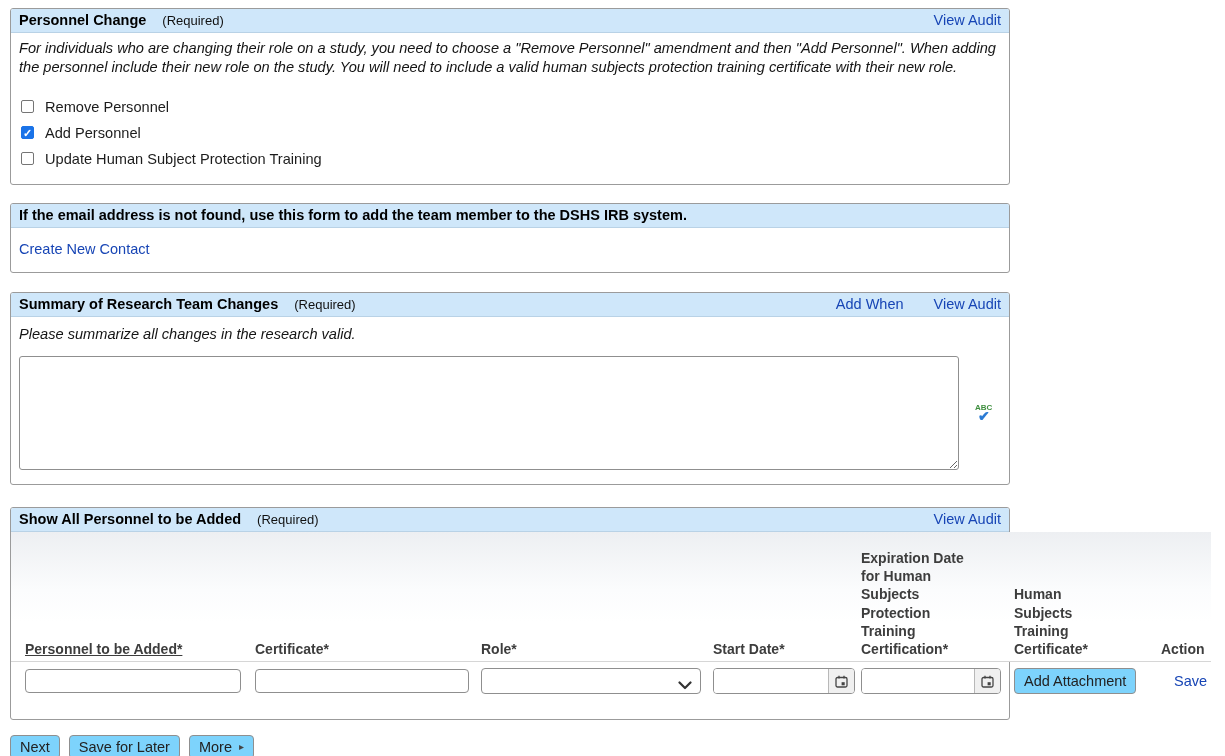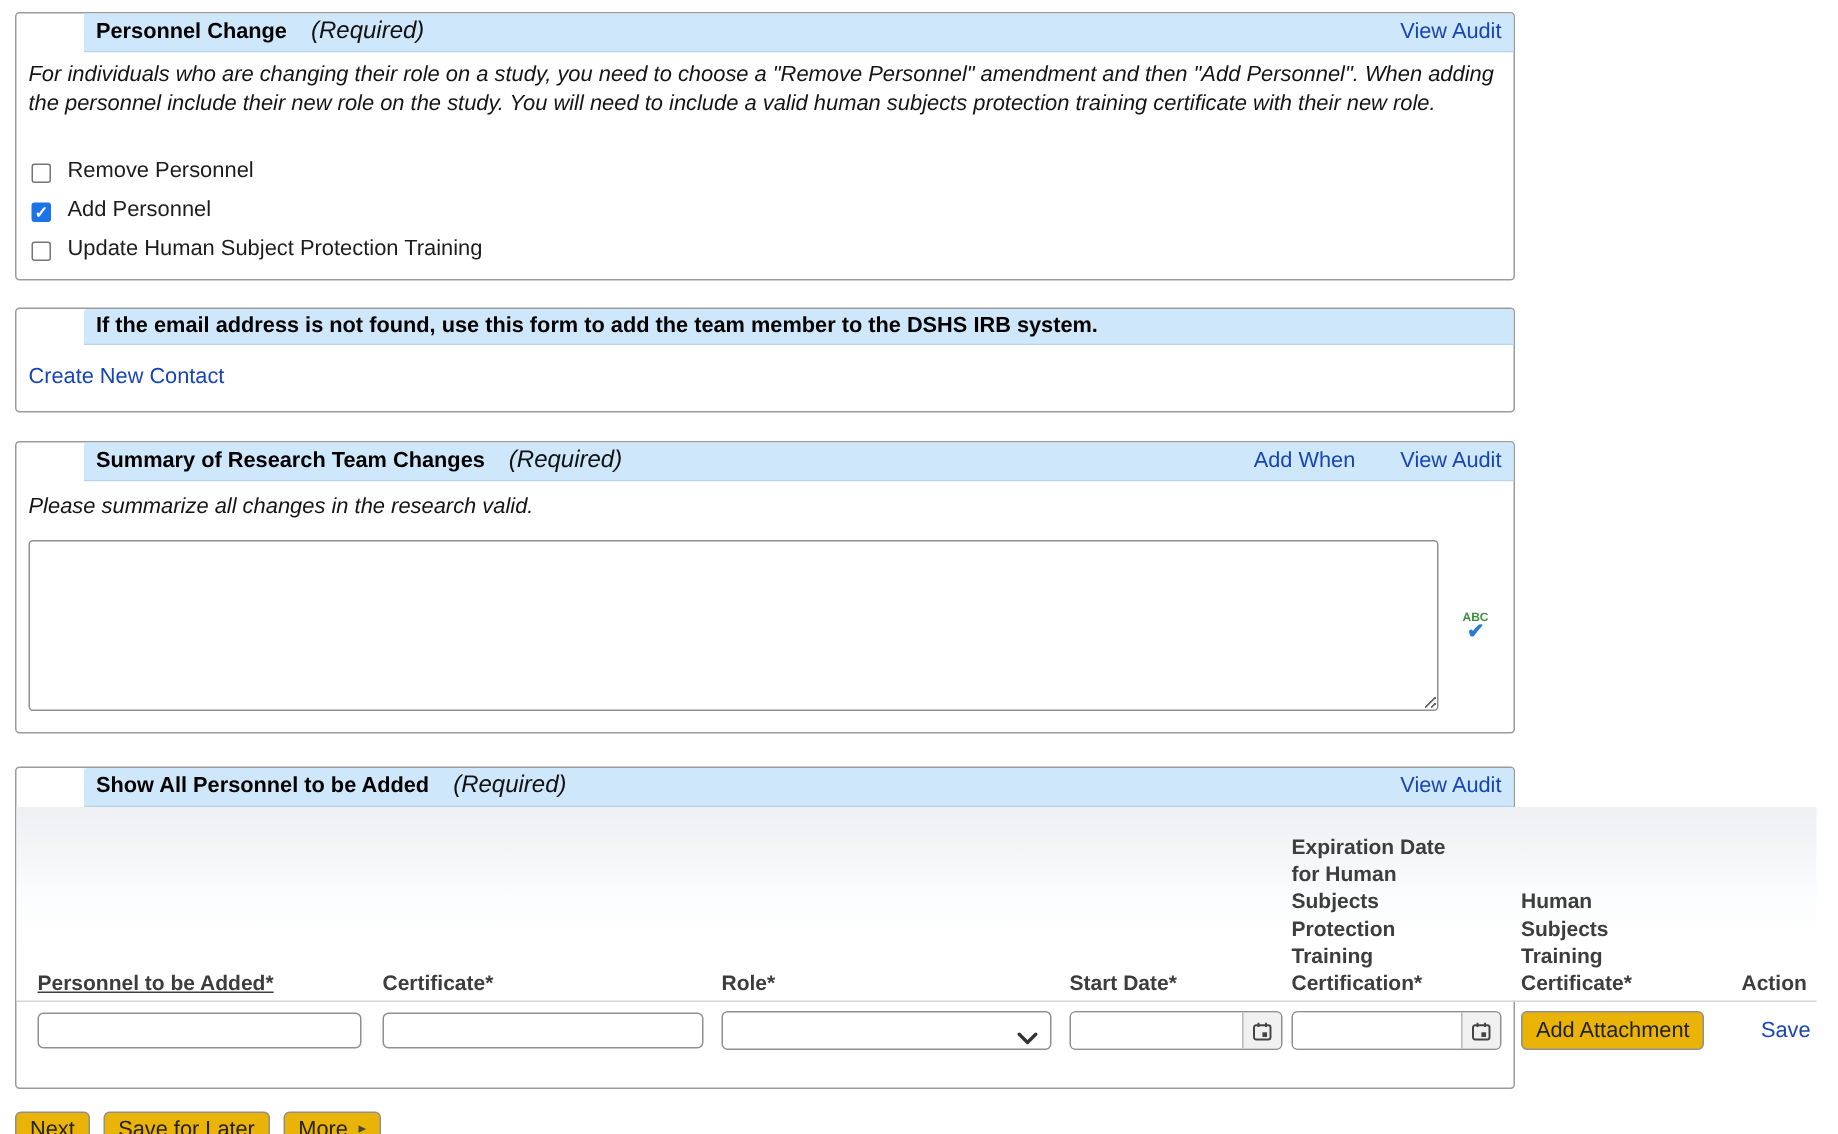--- a/index.html
+++ b/index.html
@@ -16,35 +16,34 @@
     width:1000px; margin-left:10px;
     border:1px solid #9b9b9b; border-radius:3px;
     background:#fff;
   }
   .panel-header {
     display:flex; align-items:baseline;
     background:#cfe7fa;
     border-bottom:1px solid #b9d2e6;
     border-radius:2px 2px 0 0;
     padding:3px 8px 4px 8px;
-    margin-left:45px;
   }
   .panel-title { font-weight:bold; font-size:14.5px; color:#000; }
-  .required-label { font-style:italic; font-size:16px; color:#111; margin-left:16px; }
+  .required-label { font-size:13px; color:#111; margin-left:16px; }
   .header-links { margin-left:auto; display:flex; gap:30px; }
   a.link { color:#1745b5; text-decoration:none; font-size:14.5px; cursor:pointer; }
 
   .instructions {
     font-style:italic; font-size:14.6px; line-height:1.33; color:#141414;
     margin:6px 8px 4px 8px;
   }
 
   
   .cb-group { margin:16px 8px 10px 10px; }
-  .cb-row { display:flex; align-items:flex-end; height:26px; }
+  .cb-row { display:flex; align-items:center; height:26px; }
   .cb {
     width:13px; height:13px; flex:0 0 13px;
     border:1px solid #757575; border-radius:2px; background:#fff;
     position:relative; cursor:pointer;
   }
   .cb[data-checked="true"] { background:#1a73e8; border-color:#1a73e8; }
   .cb[data-checked="true"]::after {
     content:"✓"; position:absolute; left:1px; top:-1px;
     color:#fff; font-size:11px; font-weight:bold; line-height:14px;
   }
@@ -101,21 +100,21 @@
     overflow:hidden; background:#fff;
   }
   .dg4 { width:142px; } .dg5 { width:140px; }
   .dateinput { flex:1; min-width:0; border:none; outline:none; font-size:13px; padding:0 4px; }
   .datebtn {
     width:26px; flex:0 0 26px; background:#f0f0f0; border:none;
     border-left:1px solid #b8b8b8;
     display:flex; align-items:center; justify-content:center; cursor:pointer; padding:0;
   }
   .btn {
-    border:1px solid #8f8f8f; border-radius:4px; background:#eab308;
+    border:1px solid #8f8f8f; border-radius:4px; background:#7dd3fc;
     font-family:"Liberation Sans", sans-serif; font-size:14.5px; color:#222;
     height:26px; padding:0 9px; cursor:pointer; white-space:nowrap;
   }
   .save-link { font-size:15px; margin-left:13px; }
 
   
   .footer { display:flex; gap:9px; margin:15px 0 0 10px; }
   .fbtn { height:24px; display:inline-flex; align-items:center; }
   .more-arrow { font-size:10px; color:#444; margin-left:7px; line-height:1; }
 

